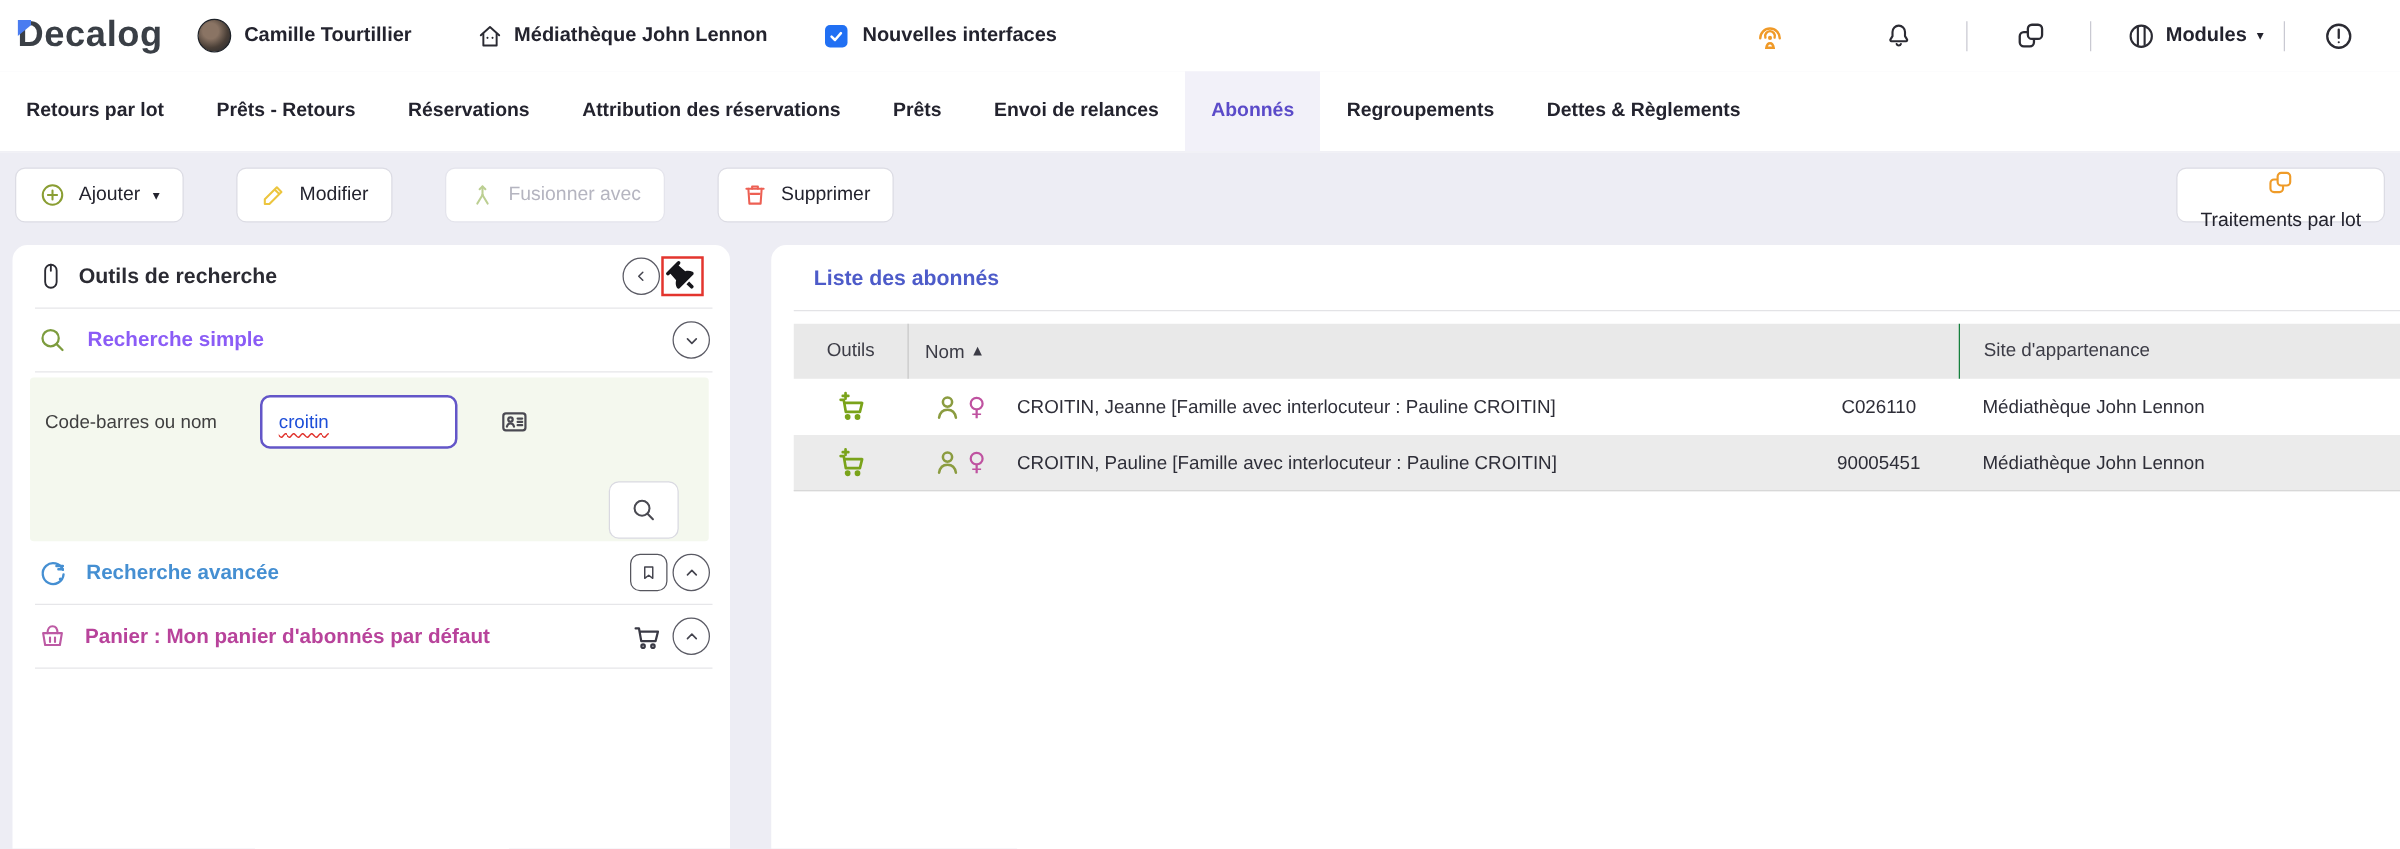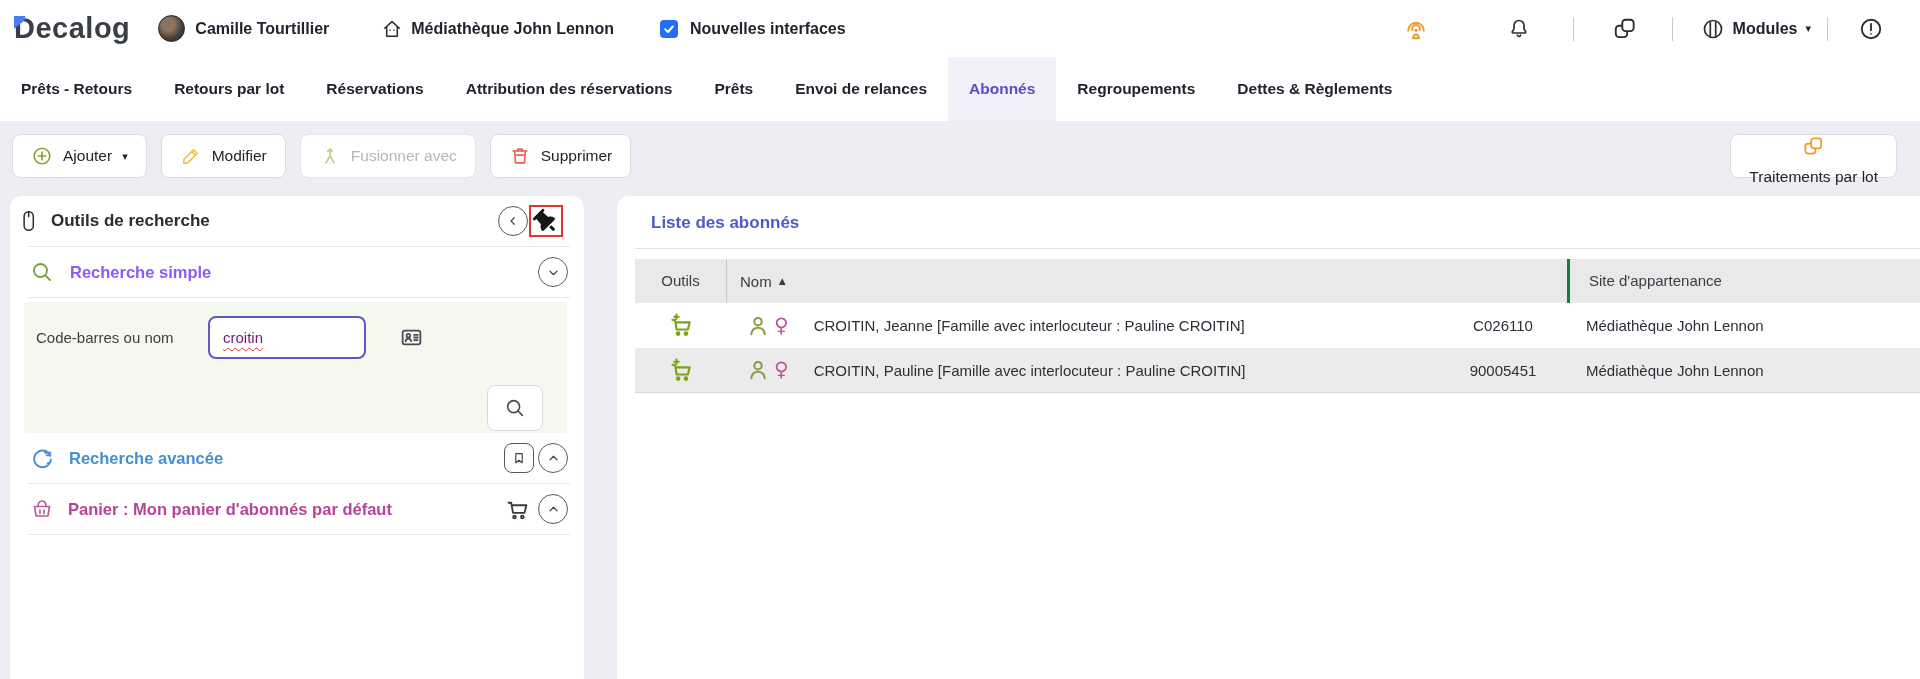--- a/index.html
+++ b/index.html
@@ -22,65 +22,65 @@
   .vsep { width:1px; height:24px; background:#c9c9d2; }
   .modules { display:flex; align-items:center; gap:8px; font-weight:bold; font-size:16px; }
   .caret { font-family:"DejaVu Sans", sans-serif; font-size:11px; color:#23232e; line-height:1; }
 
   
   .navbar { height:65px; background:#fff; display:flex; align-items:stretch; border-bottom:1px solid #ececf2; }
   .tab { display:flex; align-items:center; padding:0 21px; font-weight:bold; font-size:15.5px; color:#23232e; cursor:pointer; white-space:nowrap; }
   .tab.active { color:#5b4bc9; background:#f2f1f9; }
 
   
-  .toolbar { height:68px; display:flex; align-items:center; padding:0 23px 0 12px; }
+  .toolbar { height:68px; display:flex; align-items:center; padding:0 12px 0 12px;gap:28px; }
   .btn { height:44px; background:#fff; border:1px solid #dcdce4; border-radius:8px; display:flex; align-items:center;
          gap:10px; padding:0 18px; font-size:15.5px; color:#23232e; margin-right:14px; cursor:pointer; white-space:nowrap; }
   .btn.disabled { color:#b5b5c0; border-color:#e4e4ec; cursor:default; }
   .btn-batch { margin-left:auto; margin-right:0;flex-direction:column; }
 
   
   .content { display:flex; height:489px; padding:6px 0 0 10px; align-items:stretch; }
   .left-card { width:574px; flex-shrink:0; background:#fff; border-radius:12px 12px 0 0; margin-right:33px; }
   .right-card { flex:1; background:#fff; border-radius:12px 0 0 0; overflow:hidden; }
 
   
-  .panel-head { height:50px; display:flex; align-items:center; padding:0 21px 0 8px; }
+  .panel-head { height:50px; display:flex; align-items:center; padding:0 21px 0 20px; }
   .panel-title { font-size:17px; font-weight:bold; color:#2b2b33; margin-left:12px; flex:1; }
   .circle-btn { width:30px; height:30px; border:1.5px solid #5a5a64; border-radius:50%; background:#fff;
                 display:flex; align-items:center; justify-content:center; flex-shrink:0; cursor:pointer; }
   .pin-wrap { border:2px solid #e3352e; padding:3px 5px 1px 5px; margin-left:1px; display:flex; align-items:center; cursor:pointer; }
   .divider { border-top:1px solid #e6e6e9; margin:0 14px 0 18px; }
   .section-row { height:50px; display:flex; align-items:center; padding:0 16px 0 20px; gap:4px; }
   .sec-title { font-size:16.5px; font-weight:bold; margin-left:12px; flex:1; }
   .sec-title.simple { color:#8b5cf6; }
   .sec-title.advanced { color:#458fd2; margin-left:10px; }
   .sec-title.basket { color:#b8439b; margin-left:10px; }
   .icon-sq { width:30px; height:30px; border:1.5px solid #56565e; border-radius:8px; background:#fff;
              display:flex; align-items:center; justify-content:center; flex-shrink:0; cursor:pointer; }
 
   .form-block { background:#f4f8ee; border-radius:3px; margin:4px 17px 0 14px; height:131px; position:relative; padding:14px 0 0 12px; }
   .form-row { display:flex; align-items:center; }
   .form-label { font-size:15px; color:#404040; width:172px; }
   .barcode-box { width:158px; height:43px; background:#fff; border:2px solid #6356c8; border-radius:8px;
-                 display:flex; align-items:center; padding:0 13px; font-size:15px; color:#701a75; cursor:text; }
+                 display:flex; align-items:center; padding:0 13px; font-size:15px; color:#1d4ed8; cursor:text; }
   .misspelled { text-decoration:underline; text-decoration-style:wavy; text-decoration-color:#e0302a; text-decoration-thickness:1px; text-underline-offset:4px; }
   .idcard { margin-left:33px; display:flex; cursor:pointer; }
   .search-btn { position:absolute; right:24px; bottom:2px; width:56px; height:46px; background:#fff; border:1px solid #d9d9e1;
                 border-radius:8px; display:flex; align-items:center; justify-content:center; cursor:pointer; }
 
   
   .list-title { color:#4d5bc9; font-weight:bold; font-size:17px; margin:17px 0 15px 34px; }
   .r-divider { border-top:1px solid #e3e3e6; margin-left:18px; }
   .table { margin-left:18px; }
   .thead { display:flex; height:44px; background:#e9e9e9; align-items:center; font-size:15px; color:#3c3c46; margin-top:10px; }
   .th-outils { width:92px; text-align:center; border-right:1px solid #c8c8c8; line-height:44px; height:44px; }
   .th-nom { flex:1; padding-left:13px; display:flex; align-items:center; gap:7px; }
   .sort-arrow { font-family:"DejaVu Sans", sans-serif; font-size:9px; color:#3c3c46; }
-  .th-site { width:353px; border-left:3px solid #15803d; padding-left:19px; line-height:44px; height:44px; }
+  .th-site { width:353px; border-left:1px solid #15803d; padding-left:19px; line-height:44px; height:44px; }
   .trow { display:flex; height:45px; align-items:center; font-size:15px; color:#2e2e38; cursor:pointer; }
   .trow.alt { background:#ebebeb; border-bottom:1px solid #d8d8d8; }
   .td-outils { width:92px; display:flex; justify-content:center; }
   .td-nom { flex:1; display:flex; align-items:center; padding-left:18px; }
   .row-icons { display:flex; align-items:center; gap:3px; }
   .female { font-family:"DejaVu Sans", sans-serif; font-size:20px; font-weight:bold; color:#bf52a0; line-height:1; margin-top:-2px; }
   .row-name { margin-left:25px; }
   .row-barcode { margin-left:auto; width:128px; text-align:center; }
   .td-site { width:353px; padding-left:19px; }
   svg { display:block; }
@@ -151,22 +151,22 @@
       <svg width="26" height="26" viewBox="0 0 24 24" fill="none" stroke="#2b2b33" stroke-width="1.7" stroke-linecap="round">
         <circle cx="12" cy="12" r="8.5"></circle>
           <path d="M12 7.2v6"></path>
           <circle cx="12" cy="16.4" r="0.8" fill="#2b2b33" stroke="none"></circle>
       </svg>
     </span>
   </div>
 </div>
 
 <div class="navbar">
+  <div class="tab">Retours par lot</div>
   <div class="tab" style="margin-left:0;">Prêts - Retours</div>
-  <div class="tab">Retours par lot</div>
   <div class="tab">Réservations</div>
   <div class="tab">Attribution des réservations</div>
   <div class="tab">Prêts</div>
   <div class="tab">Envoi de relances</div>
   <div class="tab active">Abonnés</div>
   <div class="tab">Regroupements</div>
   <div class="tab">Dettes &amp; Règlements</div>
 </div>
 
 <div class="toolbar">

